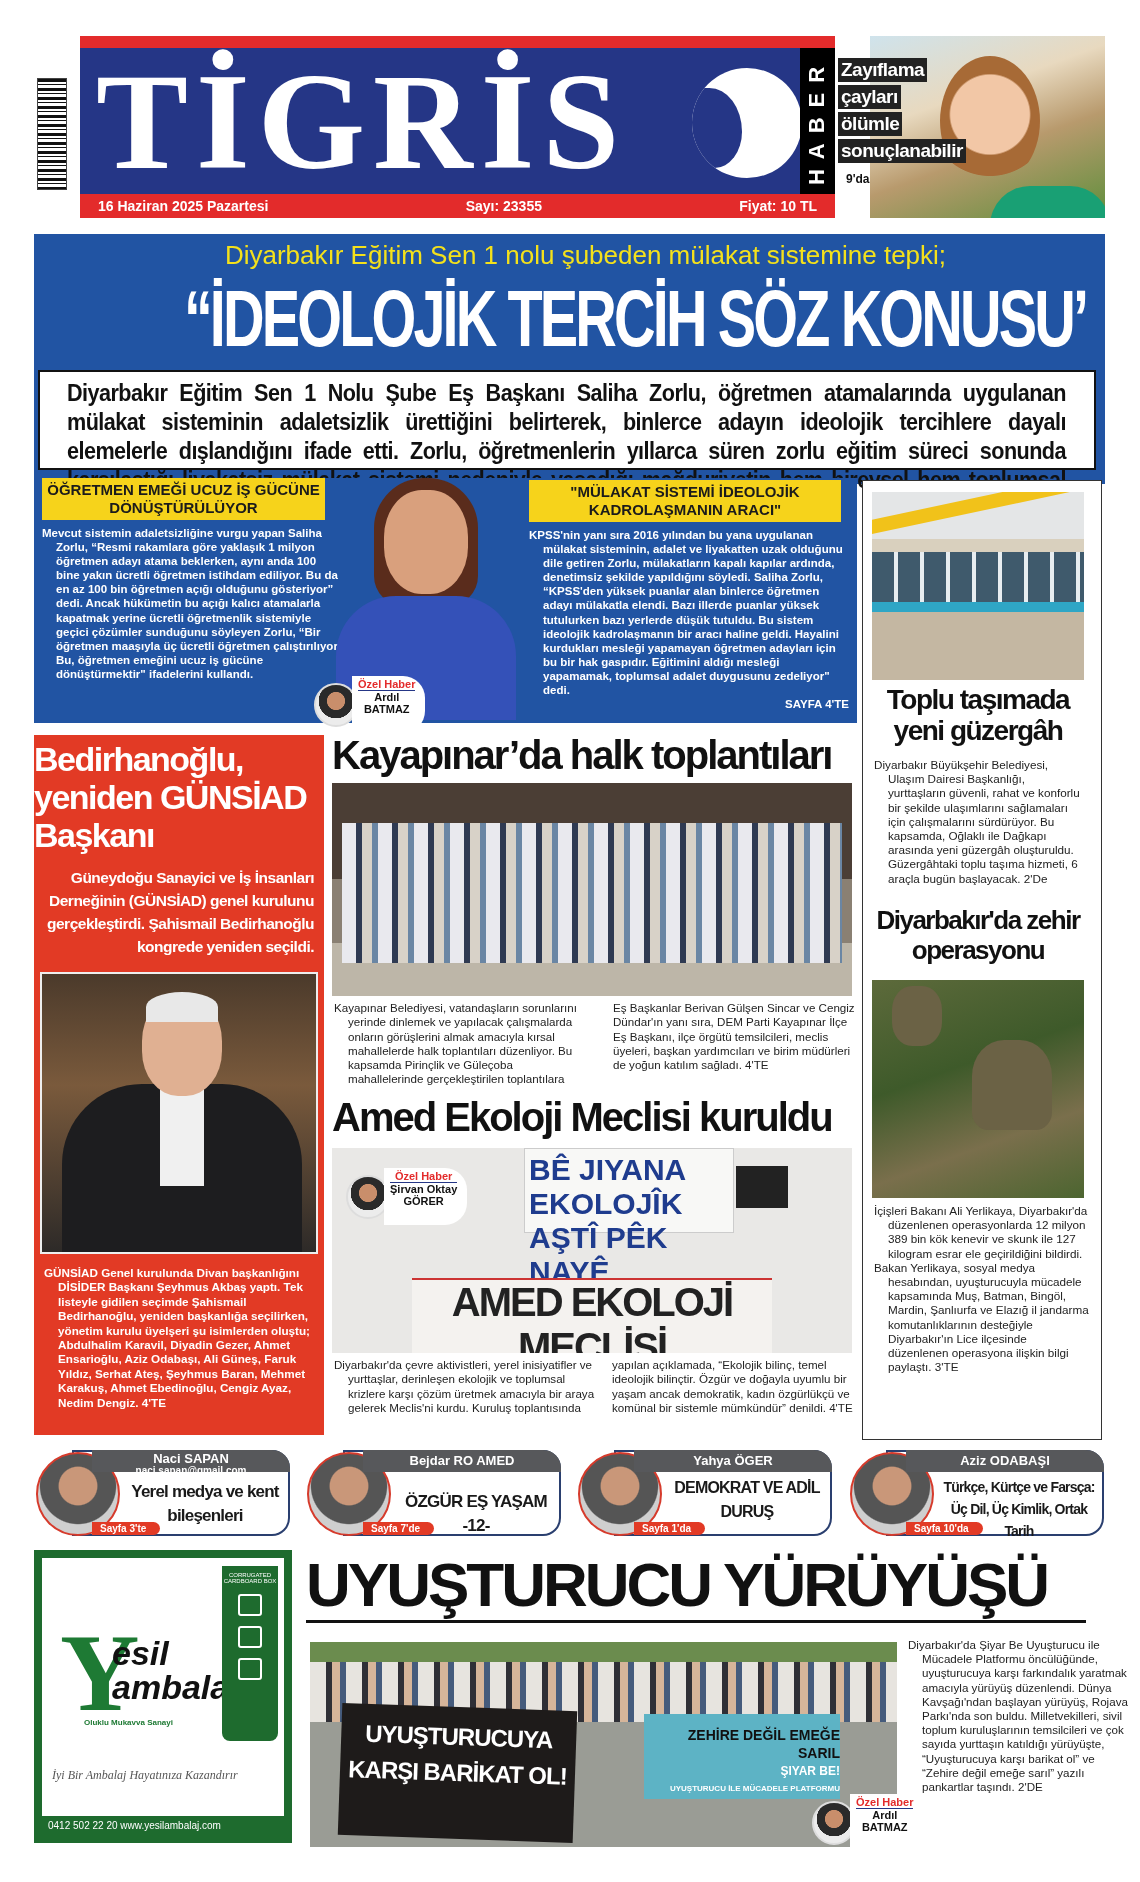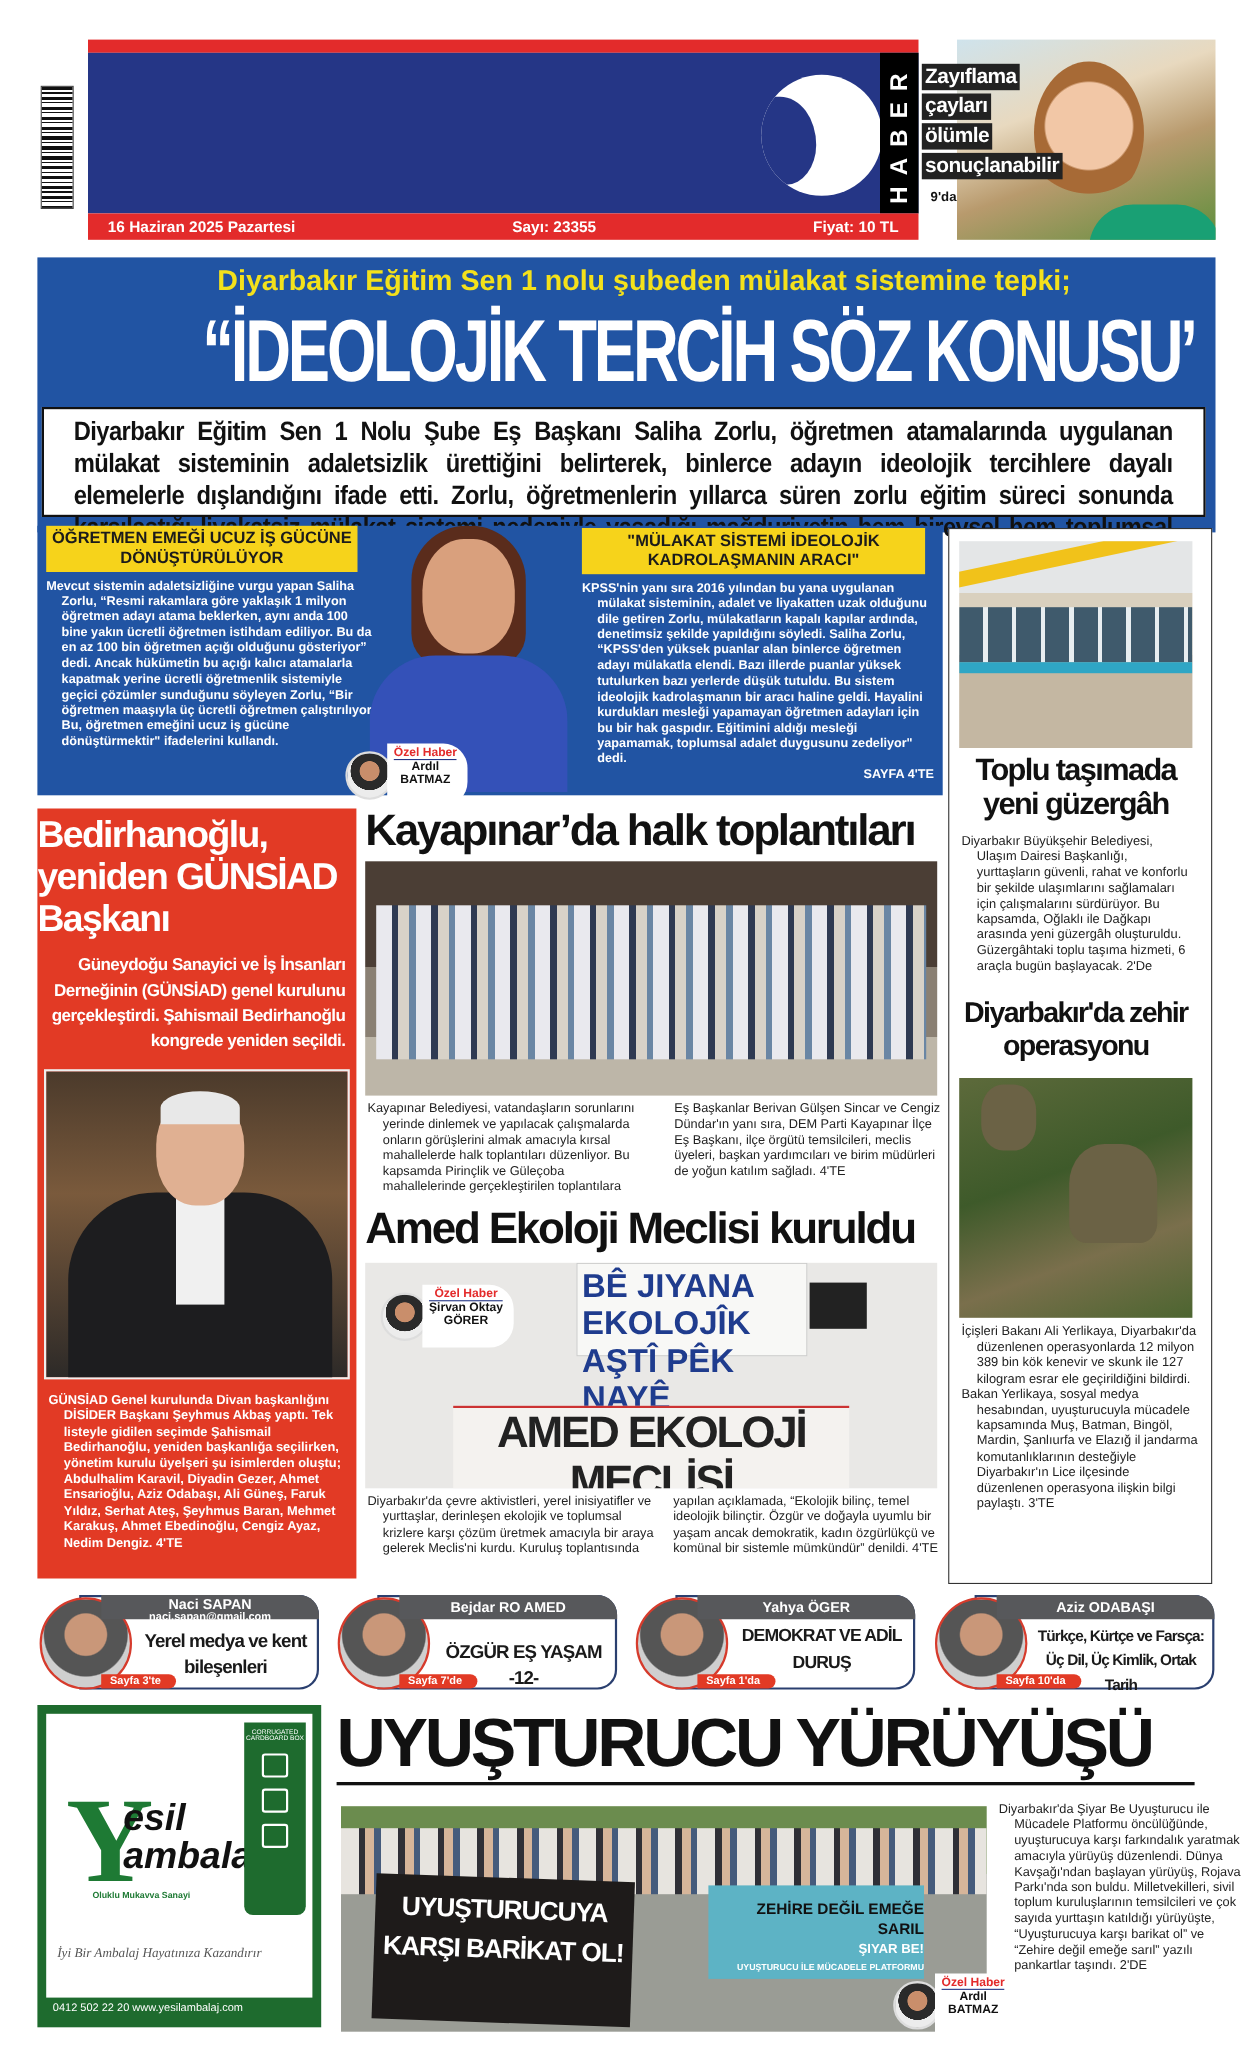--- a/index.html
+++ b/index.html
@@ -20,21 +20,21 @@
 
   #promo{left:870px;top:36px;width:235px;height:182px;background:linear-gradient(160deg,#cfe3ec 0%,#e8d9bf 35%,#b89a6d 60%,#5e8f3c 100%);overflow:hidden}
   #promo .face{position:absolute;left:70px;top:20px;width:100px;height:130px;border-radius:50%;background:radial-gradient(circle at 50% 45%,#f2c7a6 0 45%,#a76a36 47% 70%,transparent 71%)}
   #promo .shirt{position:absolute;left:120px;top:150px;width:120px;height:40px;background:#19a074;border-radius:40px 40px 0 0}
   #promo-text{left:838px;top:58px;width:130px}
   #promo-text .ln{display:inline-block;background:#222;color:#fff;font-weight:bold;font-size:19px;padding:1px 3px;margin-bottom:3px;letter-spacing:-0.5px}
   #promo-page{left:846px;top:172px;font-weight:bold;font-size:12px;color:#111}
 
   
   #lead{left:34px;top:234px;width:1071px;height:250px;background:#2154a3}
-  #lead-kicker{left:34px;top:240px;width:1103px;text-align:center;color:#f4e11b;font-weight:bold;font-size:26px}
+  #lead-kicker{left:34px;top:240px;width:1103px;text-align:center;color:#f4e11b;font-weight:normal;font-size:26px}
   #lead-headline{left:34px;top:274px;width:1071px;text-align:center;color:#fff;font-weight:bold;font-size:80px;letter-spacing:-4px;line-height:90px;transform:scaleX(0.72);transform-origin:center top;white-space:nowrap}
   #lead-summary{left:38px;top:370px;width:1058px;height:100px;background:#fff;border:2px solid #111;padding:6px 27px;font-size:24px;line-height:29px;letter-spacing:-0.6px;font-weight:bold}
   #lead-summary p{transform:scaleX(0.9);transform-origin:left top;width:111%;text-align:justify}
 
   #lead2{left:34px;top:478px;width:823px;height:245px;background:#2154a3}
   .yellowbox{background:#f6d31b;color:#1b1b1b;font-weight:bold;text-align:center;font-size:15px;line-height:18px;padding:3px 4px}
   #sub1-head{left:42px;top:478px;width:283px}
   #sub1-body{left:42px;top:526px;width:300px;color:#fff;font-weight:bold;font-size:11.5px;line-height:14.1px}
   #sub2-head{left:529px;top:480px;width:312px}
   #sub2-body{left:529px;top:528px;width:320px;color:#fff;font-weight:bold;font-size:11.5px;line-height:14.1px}
@@ -117,20 +117,21 @@
   #march-img .crowd{position:absolute;left:0;top:20px;width:587px;height:60px;background:repeating-linear-gradient(90deg,#e7e4df 0 16px,#2f2f36 16px 22px,#d6b59a 22px 30px,#455b7c 30px 36px)}
   #uyus-body{left:908px;top:1638px;width:222px;font-size:11.6px;line-height:14.2px;color:#222}
 </style>
 </head>
 <body>
 
 <div id="barcode" class="abs"></div>
 <div id="mast" class="abs">
   <div class="redtop"></div>
   <div class="blue"></div>
+  <div class="logo">TİGRİS</div>
   <div class="globe">
       <div class="shape"></div>
     </div>
   <div class="haber">
       <span style="transform:rotate(-90deg);white-space:nowrap;letter-spacing:10px;font-size:22px">HABER</span>
     </div>
   <div class="redbot">
     <span>16 Haziran 2025 Pazartesi</span>
     <span>Sayı: 23355</span>
     <span>Fiyat: 10 TL</span>

